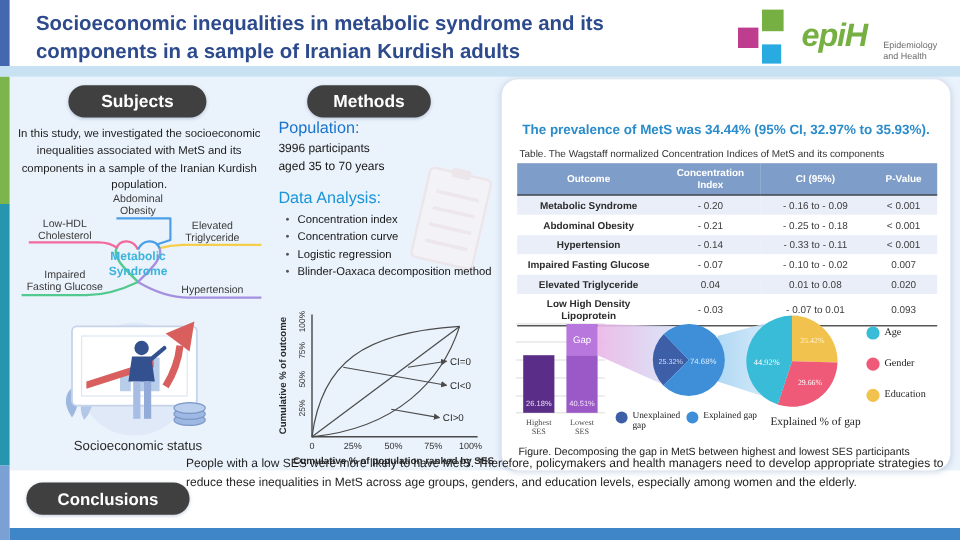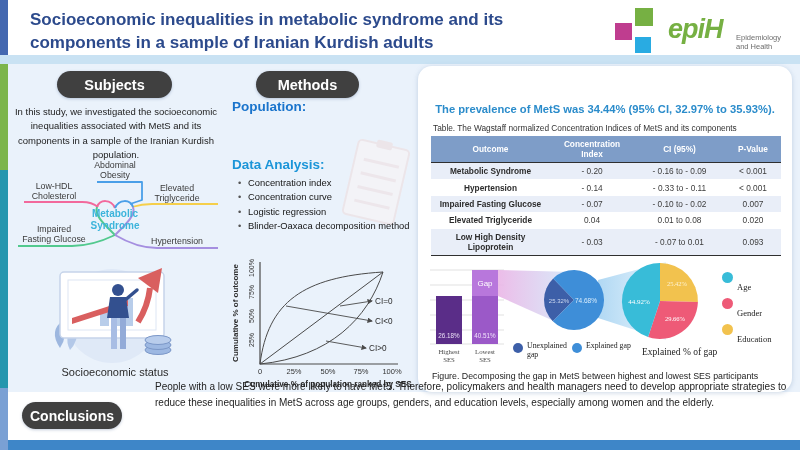--- a/index.html
+++ b/index.html
@@ -29,21 +29,21 @@
   .pill { position:absolute; height:27px; border-radius:14px; background:#404040;
     color:#fff; font-weight:bold; font-size:14.5px; display:flex; align-items:center;
     justify-content:center; box-shadow:0 1px 3px rgba(60,90,140,.3); }
 
   
   #subjects-desc { left:14px; top:105px; width:204px; font-size:9.5px; line-height:1.5;
     text-align:center; color:#1c1c1c; }
   #ses-caption { left:30px; top:366px; width:170px; text-align:center; font-size:11px; color:#2b2b2b; }
 
   
-  .blue-head { font-weight:bold; font-size:13.5px; }
+  .blue-head { font-weight:normal; font-size:13.5px; }
   #pop-head { left:232px; top:99px; color:#1a74cc; }
   #pop-lines { left:232px; top:118px; font-size:10px; color:#151515; line-height:1.45; }
   #ana-head { left:232px; top:157px; color:#1b95d8; }
   #ana-list { left:238px; top:177px; width:175px; font-size:9.4px; color:#151515; list-style:none; }
   #ana-list li { padding-left:10px; position:relative; margin-bottom:2.5px; line-height:1.25; }
   #ana-list li::before { content:"•"; position:absolute; left:0; color:#555; }
   #clipboard-wm { left:349px; top:143px; width:54px; height:78px; transform:rotate(13deg);
     background:#fbf5f5; border:2px solid #eedcdc; border-radius:5px; opacity:.55; }
   #clipboard-wm .clip { position:absolute; left:17px; top:-5px; width:16px; height:8px;
     background:#eedcdc; border-radius:2px; }
@@ -63,21 +63,21 @@
   #ci-table tbody tr:nth-child(even) { background:#fff; }
   #ci-table thead tr { border-bottom:1.5px solid #2f2f2f; }
   #ci-table tbody tr:last-child { border-bottom:1.5px solid #2f2f2f; }
 
   
   .leg-item { position:absolute; display:flex; align-items:flex-start; gap:4px; }
   .dot { width:10px; height:10px; border-radius:50%; flex:0 0 auto; margin-top:1px; }
   .leg-label { font-family:"Liberation Serif", serif; font-size:7.8px; line-height:1.15;
     color:#222; width:50px; }
   .leg-cat .dot { width:11px; height:11px; }
-  .leg-cat .leg-label { font-size:8.5px; width:auto; margin-top:12px; }
+  .leg-cat .leg-label { font-size:8.5px; width:auto; margin-top:1px; }
   #explained-caption { left:642px; top:347px; font-family:"Liberation Serif", serif;
     font-size:9.5px; color:#222; }
   #figure-caption { left:432px; top:371px; width:352px; font-size:8.8px; color:#222; }
 
   
   #conclusions-text { left:155px; top:379px; width:632px; font-size:10px;
     line-height:1.55; color:#1e1e1e; }
 </style>
 </head>
 <body>
@@ -151,20 +151,24 @@
     <path d="M94,41 L107,30" stroke="#33508f" stroke-width="3.5" stroke-linecap="round"></path>
     <rect x="81" y="58" width="6" height="31" fill="#a8bde4"></rect>
     <rect x="90" y="58" width="6" height="31" fill="#93abd8"></rect>
     <ellipse cx="128" cy="90" rx="13" ry="4.5" fill="#9db8e2" stroke="#7b97c8"></ellipse>
     <ellipse cx="128" cy="85" rx="13" ry="4.5" fill="#9db8e2" stroke="#7b97c8"></ellipse>
     <ellipse cx="128" cy="80" rx="13" ry="4.5" fill="#b9cdec" stroke="#7b97c8"></ellipse>
   </svg>
   <div class="abs" id="ses-caption">Socioeconomic status</div>
 
   <div class="abs blue-head" id="pop-head">Population:</div>
+  <div class="abs" id="pop-lines">
+    <div>3996 participants</div>
+    <div>aged 35 to 70 years</div>
+  </div>
   <div class="abs" id="clipboard-wm">
     <div class="clip"></div>
     <div class="ln" style="top:16px;"></div>
     <div class="ln" style="top:30px;"></div>
     <div class="ln" style="top:44px;"></div>
     <div class="ln" style="top:58px;"></div>
   </div>
   <div class="abs blue-head" id="ana-head">Data Analysis:</div>
   <ul class="abs" id="ana-list">
     <li>Concentration index</li>
@@ -216,20 +220,26 @@
       </tr>
     </thead>
     <tbody>
       <tr>
         <td class="outcome">Metabolic Syndrome</td>
         <td>- 0.20</td>
         <td>- 0.16 to - 0.09</td>
         <td>&lt; 0.001</td>
       </tr>
       <tr>
+        <td class="outcome">Abdominal Obesity</td>
+        <td>- 0.21</td>
+        <td>- 0.25 to - 0.18</td>
+        <td>&lt; 0.001</td>
+      </tr>
+      <tr>
         <td class="outcome">Hypertension</td>
         <td>- 0.14</td>
         <td>- 0.33 to - 0.11</td>
         <td>&lt; 0.001</td>
       </tr>
       <tr>
         <td class="outcome">Impaired Fasting Glucose</td>
         <td>- 0.07</td>
         <td>- 0.10 to - 0.02</td>
         <td>0.007</td>
@@ -313,16 +323,16 @@
   <div class="leg-item leg-cat" style="left:722px;top:297px;">
     <span class="dot" style="background:#ee5a77;"></span>
     <span class="leg-label">Gender</span>
   </div>
   <div class="leg-item leg-cat" style="left:722px;top:323px;">
     <span class="dot" style="background:#f2c24e;"></span>
     <span class="leg-label">Education</span>
   </div>
   <div class="abs" id="figure-caption">Figure. Decomposing the gap in MetS between highest and lowest SES participants</div>
 
-  <div class="pill" style="left:22px;top:402px;width:100px;font-size:14px;">Conclusions</div>
+  <div class="pill" style="left:22px;top:402px;width:136px;font-size:14px;">Conclusions</div>
   <div class="abs" id="conclusions-text">People with a low SES were more likely to have MetS. Therefore, policymakers and health managers need to develop appropriate strategies to reduce these inequalities in MetS across age groups, genders, and education levels, especially among women and the elderly.</div>
 
 </div>
 
 </body></html>

